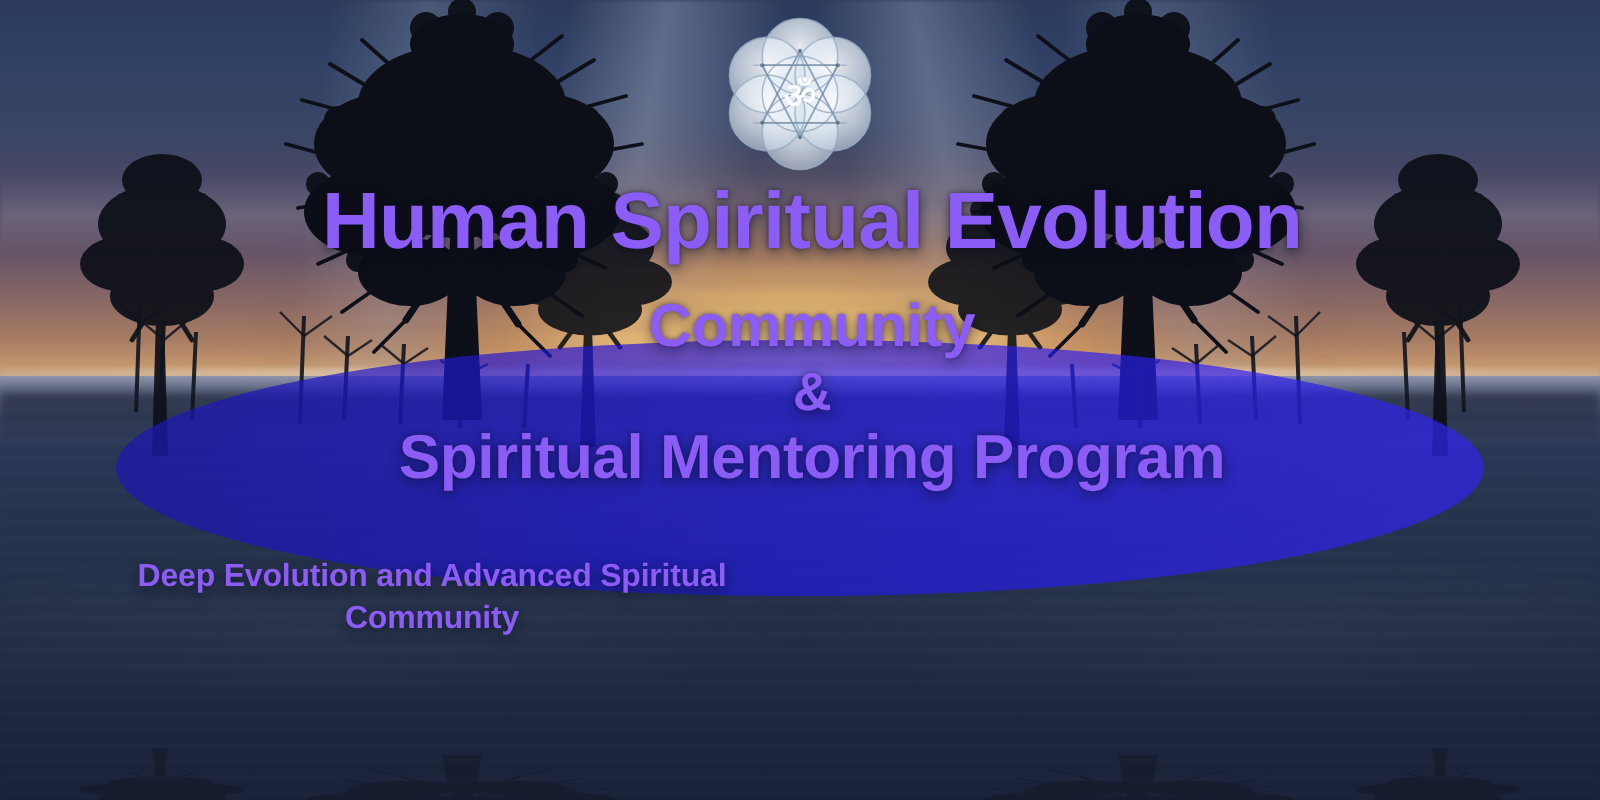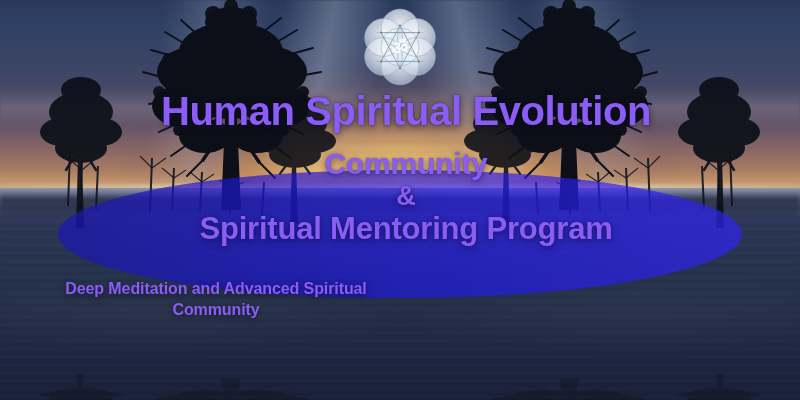--- a/index.html
+++ b/index.html
@@ -395,19 +395,19 @@
     <div class="title-block">
       <h1 class="main-title">Human Spiritual Evolution</h1>
 
       <div class="sub-lines">
         <span class="line1">Community</span>
         <span class="amp">&amp;</span>
         <span class="line3">Spiritual Mentoring Program</span>
       </div>
 
       <div class="tagline">
-        <span class="nowrap">Deep Meditation and Advanced Spiritual</span><br>
+        <span class="nowrap">Deep Evolution and Advanced Spiritual</span><br>
         <span>Community</span>
       </div>
     </div>
 
   </div>
 </div>
 
 </body></html>

